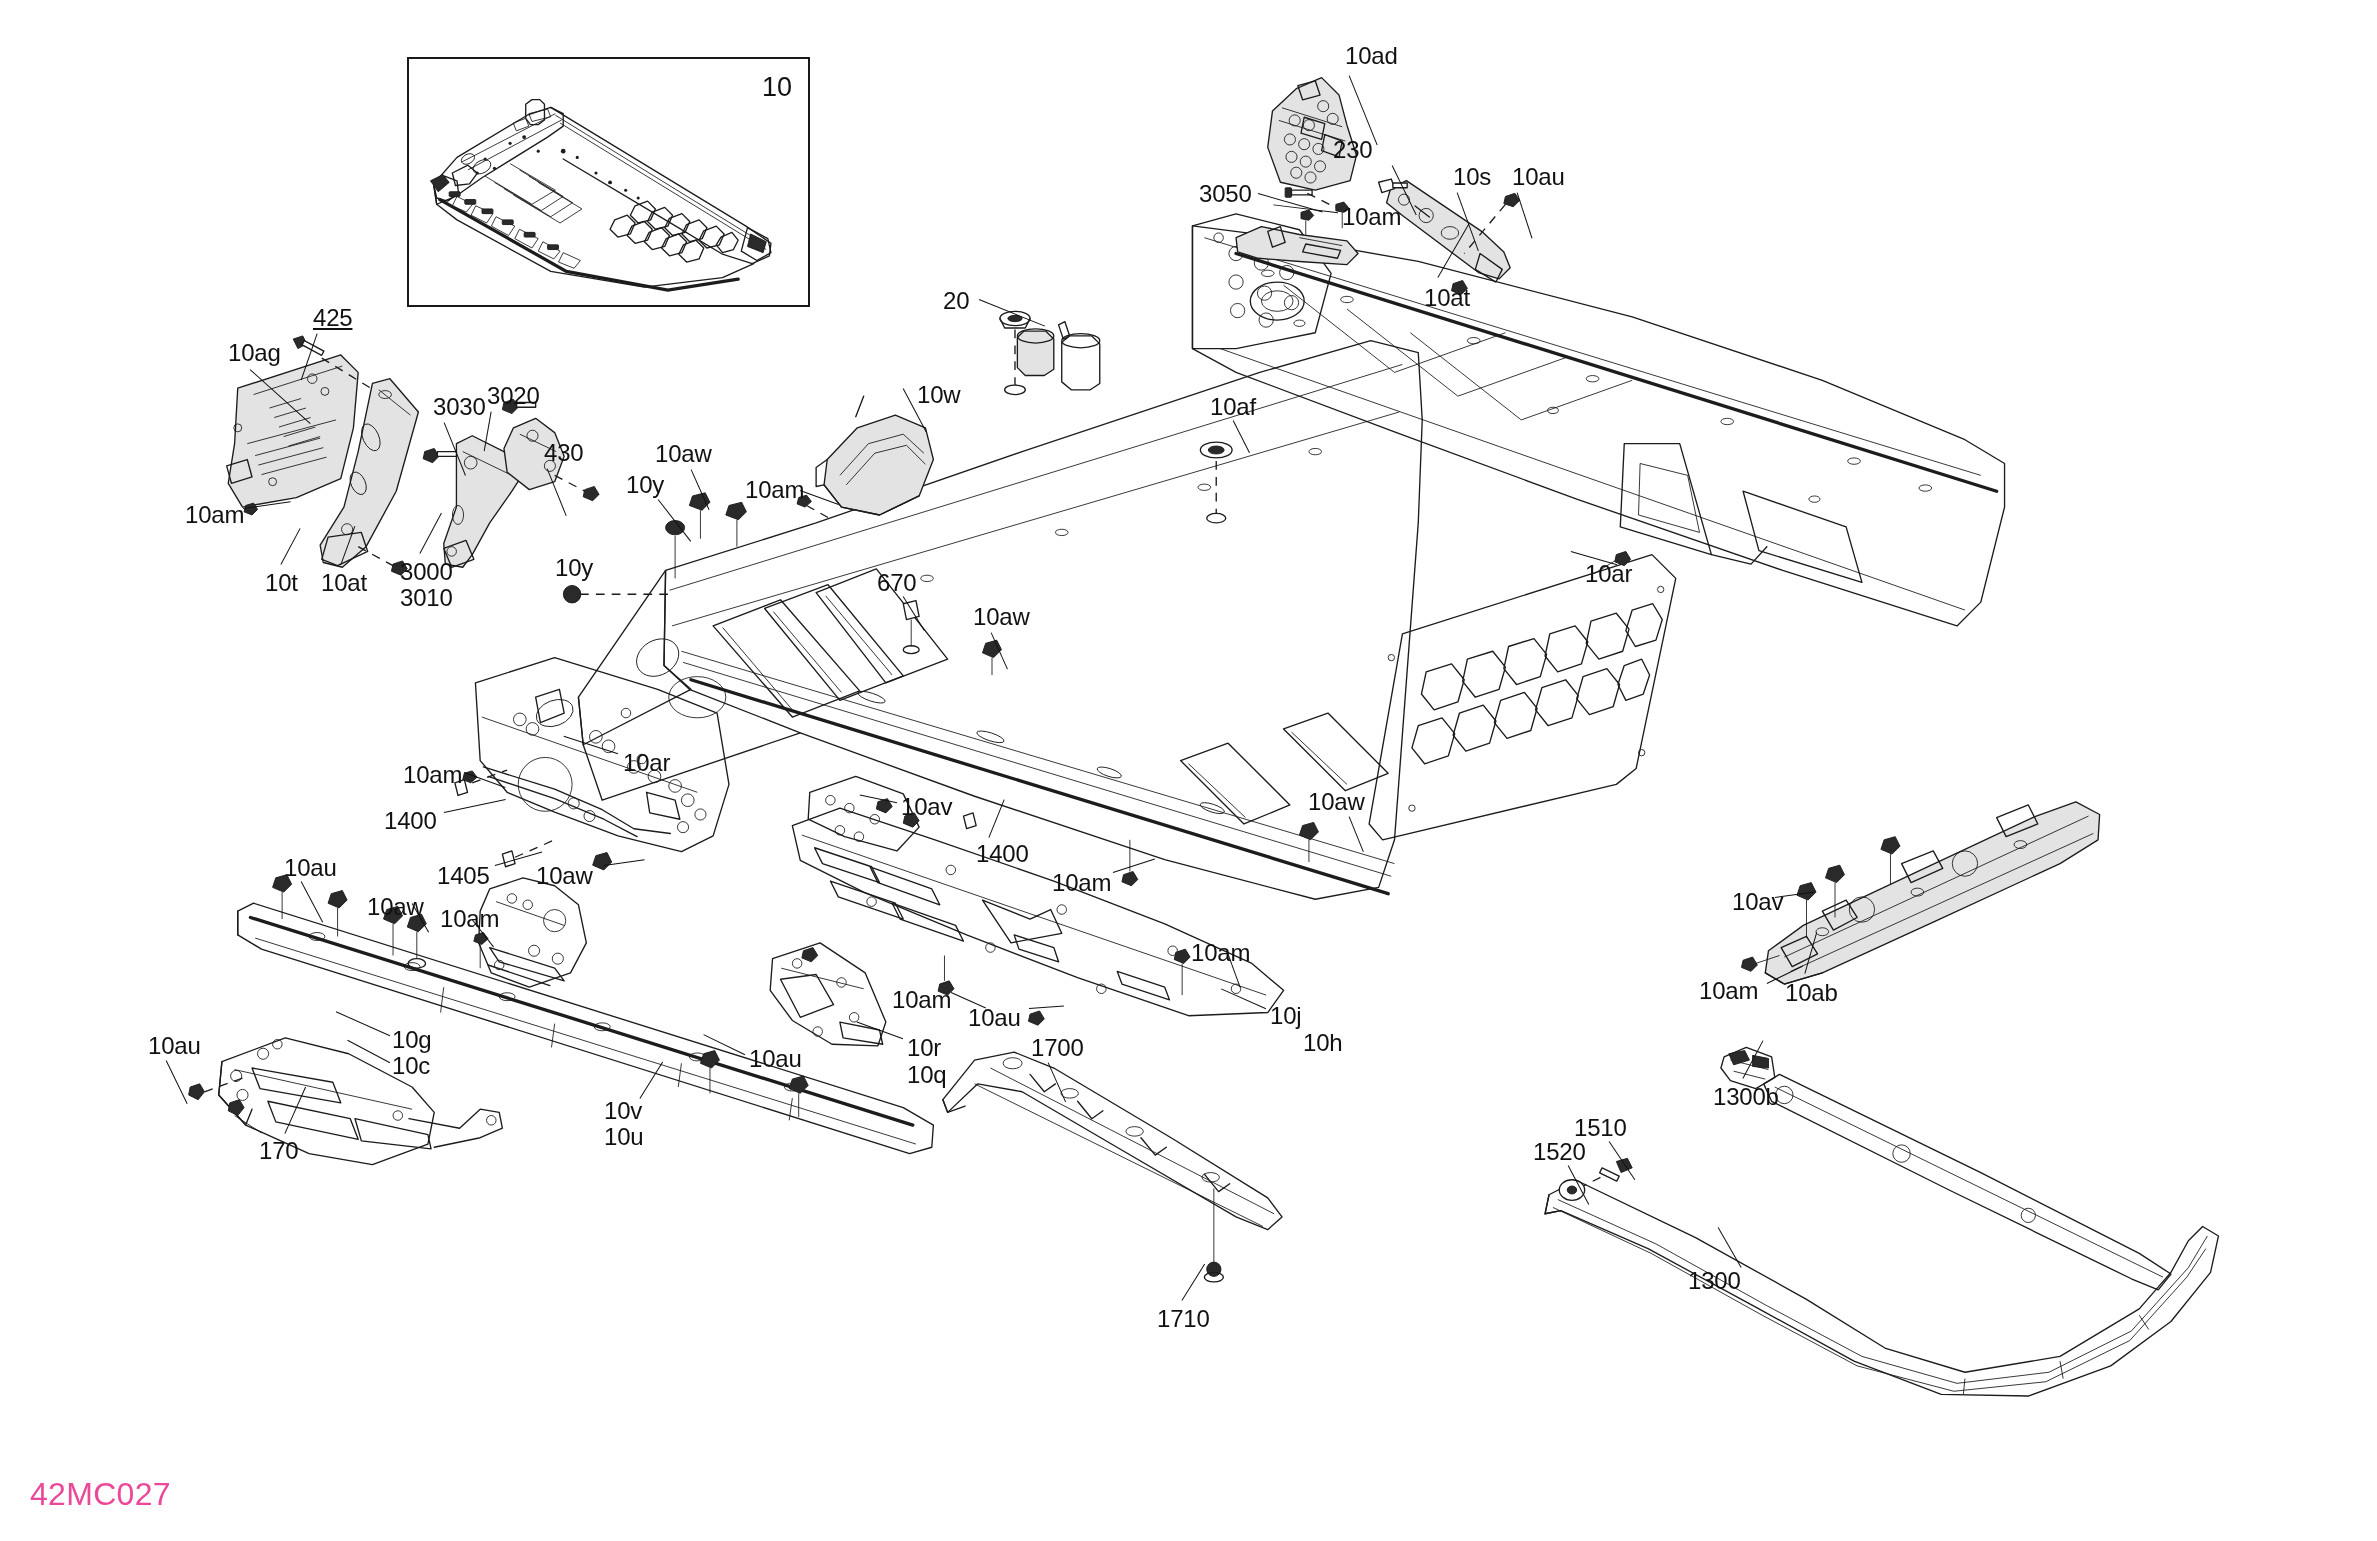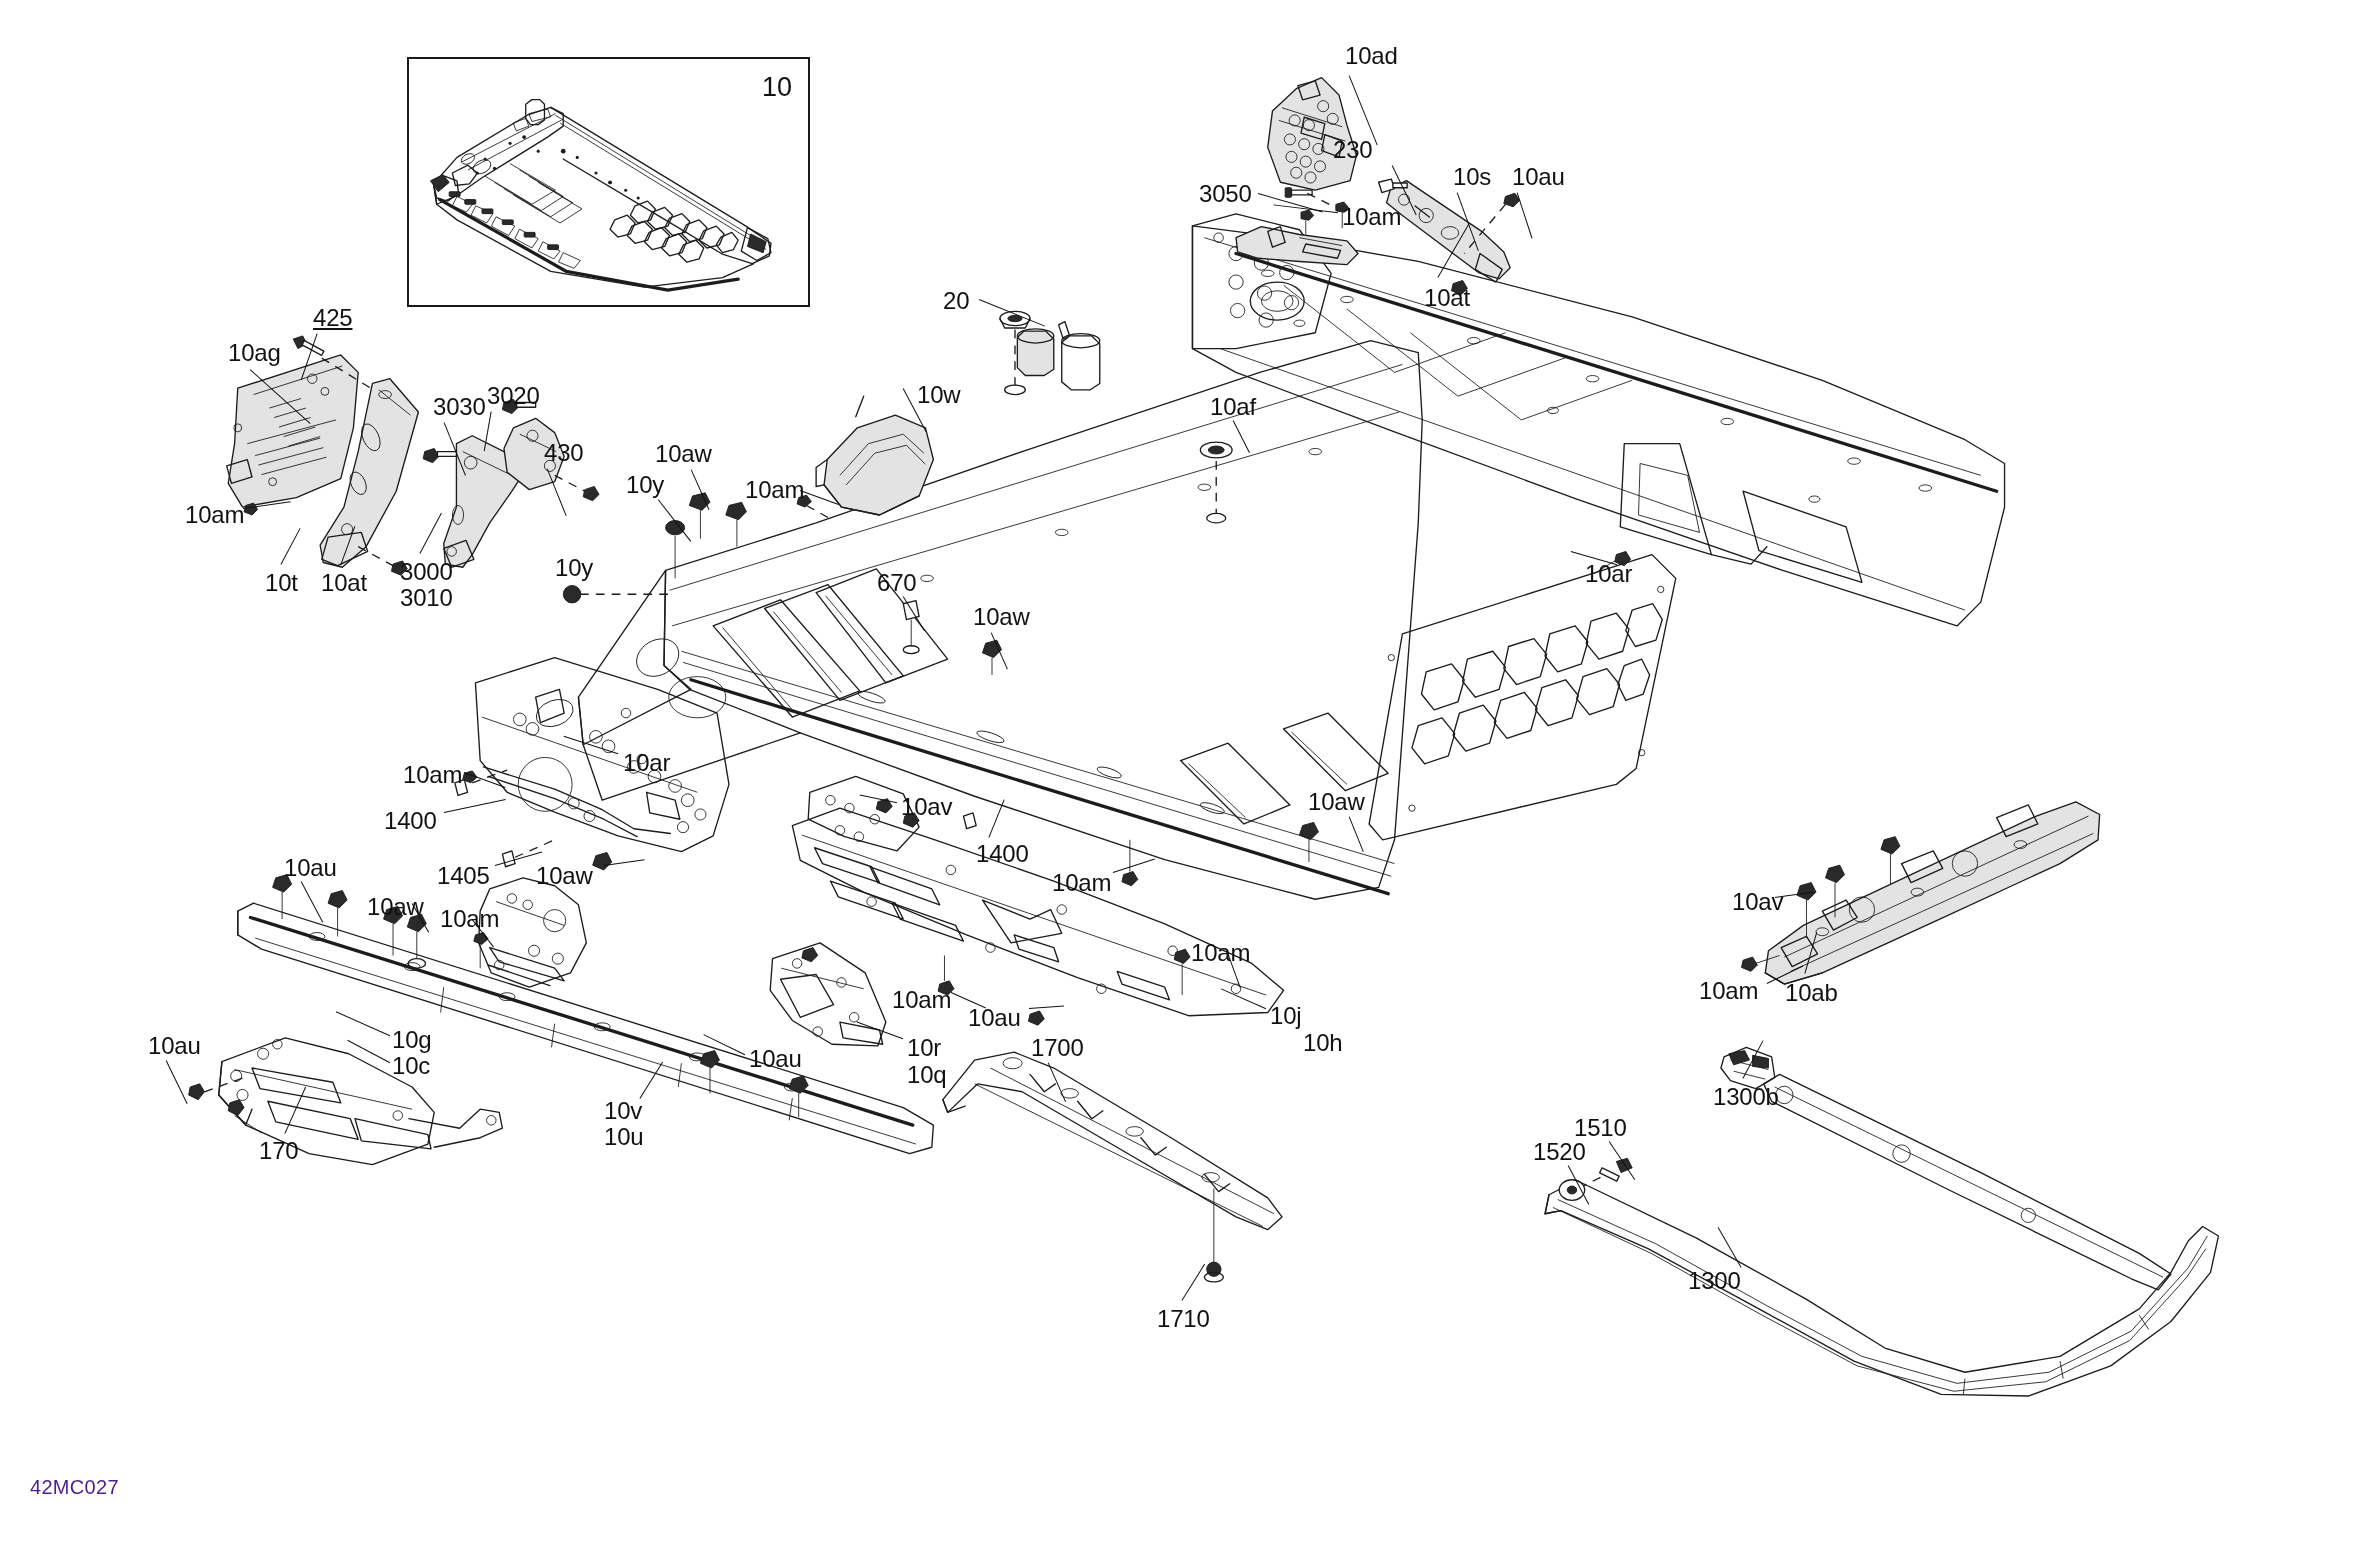--- a/index.html
+++ b/index.html
@@ -65,22 +65,22 @@
     position: absolute;
     left: 0; top: 0;
     width: 100%; height: 100%;
   }
 
   
   #sheet-code {
     position: absolute;
     left: 30px;
     top: 1476px;
-    font-size: 20px;
-    color: #4c1d95;
+    font-size: 32px;
+    color: #ec4899;
     font-family: "Liberation Sans", sans-serif;
     letter-spacing: 0.3px;
   }
 
   
   svg .ln { fill: none; stroke: #1c1c1c; stroke-width: 1.7; stroke-linejoin: round; stroke-linecap: round; }
   svg .ln-t { fill: none; stroke: #1c1c1c; stroke-width: 1.1; }
   svg .ln-h { fill: none; stroke: #1c1c1c; stroke-width: 4.2; stroke-linecap: round; }
   svg .fillgrey { fill: #e3e3e3; stroke: #1c1c1c; stroke-width: 1.7; stroke-linejoin: round; }
   svg .fillwhite { fill: #ffffff; stroke: #1c1c1c; stroke-width: 1.7; stroke-linejoin: round; }

